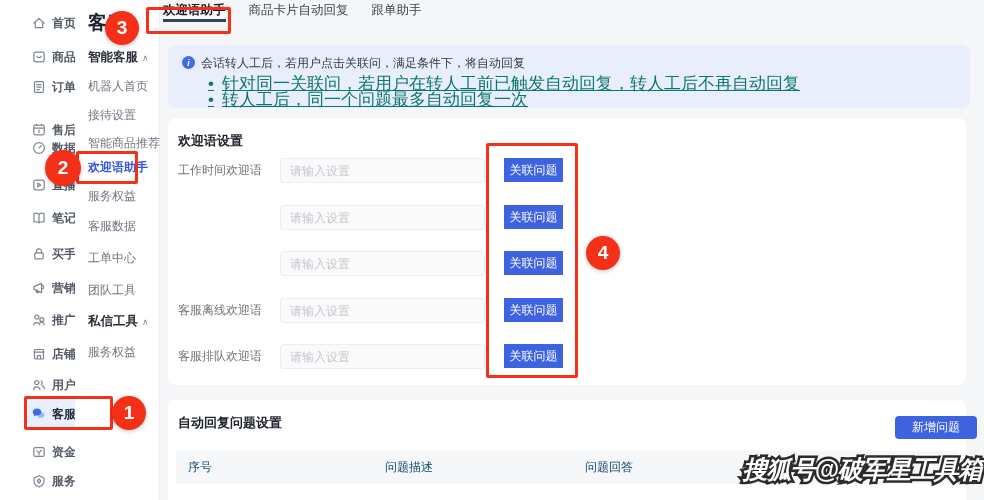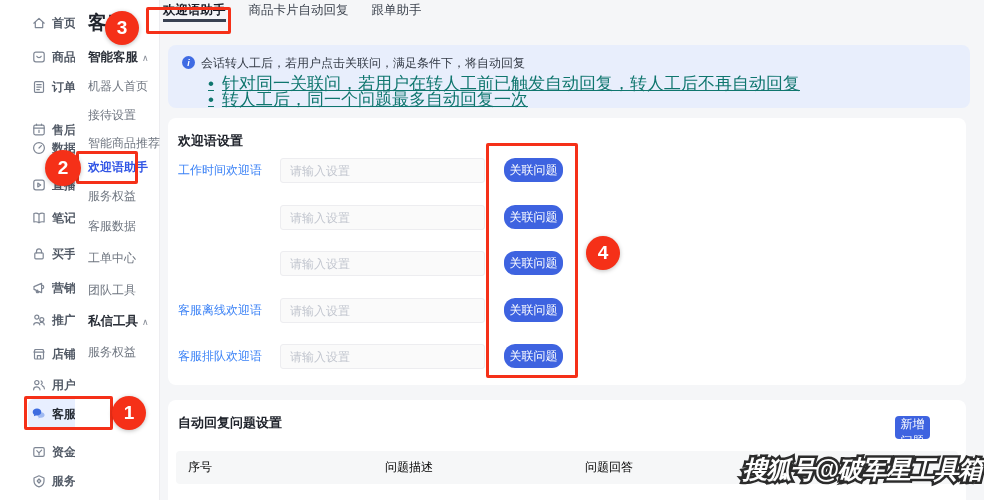--- a/index.html
+++ b/index.html
@@ -34,29 +34,29 @@
   .bn-line1 { position:absolute; left:33px; top:10px; font-size:12px; color:#333a45; }
   .bn-bullet { position:absolute; font-size:17px; color:#0f766e;text-decoration:underline; }
   .bn-bullet .bu { margin-right:8px; }
 
   .card { position:absolute; background:#fff; border-radius:8px; }
   .card1 { left:8px; top:118px; width:798px; height:267px; }
   .card2 { left:8px; top:400px; width:798px; height:110px; border-radius:8px 8px 0 0; }
   .card-title { position:absolute; left:10px; top:14px; font-size:13px; font-weight:bold; color:#20242c; }
 
   .w-row { position:absolute; left:0; width:100%; height:25px; }
-  .w-label { position:absolute; left:10px; top:0; line-height:25px; font-size:12px; color:#3b82f6; white-space:nowrap; }
+  .w-label { position:absolute; left:10px; top:0; line-height:25px; font-size:12px; color:#737373; white-space:nowrap; }
   .w-input { position:absolute; left:112px; top:0; width:205px; height:25px; background:#fafafa; border:1px solid #ededf0; border-radius:3px; font-size:12px; color:#434a54; padding:0 9px; outline:none; font-family:"Liberation Sans", sans-serif; }
   .w-input::placeholder { color:#c2c6cf; }
-  .btn-blue { position:absolute; background:#3e63e0; color:#fff; border:none; border-radius:11px; font-size:12px; cursor:pointer; font-family:"Liberation Sans", sans-serif; }
+  .btn-blue { position:absolute; background:#3e63e0; color:#fff; border:none; border-radius:0; font-size:12px; cursor:pointer; font-family:"Liberation Sans", sans-serif; }
   .w-btn { left:336px; top:0; width:59px; height:24px; }
-  .add-btn { left:727px; top:16px; width:35px; height:23px; border-radius:4px; }
+  .add-btn { left:727px; top:16px; width:82px; height:23px; border-radius:4px; }
 
   .thead { position:absolute; left:8px; top:51px; width:782px; height:33px; background:#f6f7f8; border-radius:4px; }
-  .th { position:absolute; top:0; line-height:33px; font-size:12px; color:#000000; }
+  .th { position:absolute; top:0; line-height:33px; font-size:12px; color:#0c4a6e; }
 
   
   .rbox { position:absolute; border:3px solid #f53018; border-radius:2px; z-index:40; pointer-events:none; }
   .rcircle { position:absolute; width:34px; height:34px; border-radius:50%; background:#f53018; color:#fff; font-size:19px; font-weight:bold; display:flex; align-items:center; justify-content:center; z-index:50; box-shadow:0 1px 4px rgba(0,0,0,.25); pointer-events:none; }
 
   
   .watermark { position:absolute; right:2px; top:453px; z-index:60; display:grid; }
   .watermark span { grid-area:1/1; font-size:25px; font-weight:bold; white-space:nowrap; letter-spacing:-1px;font-style:italic; }
   .wm-back { color:#2b2b2b; -webkit-text-stroke:5px #2b2b2b; }
   .wm-front { color:#fff; }

